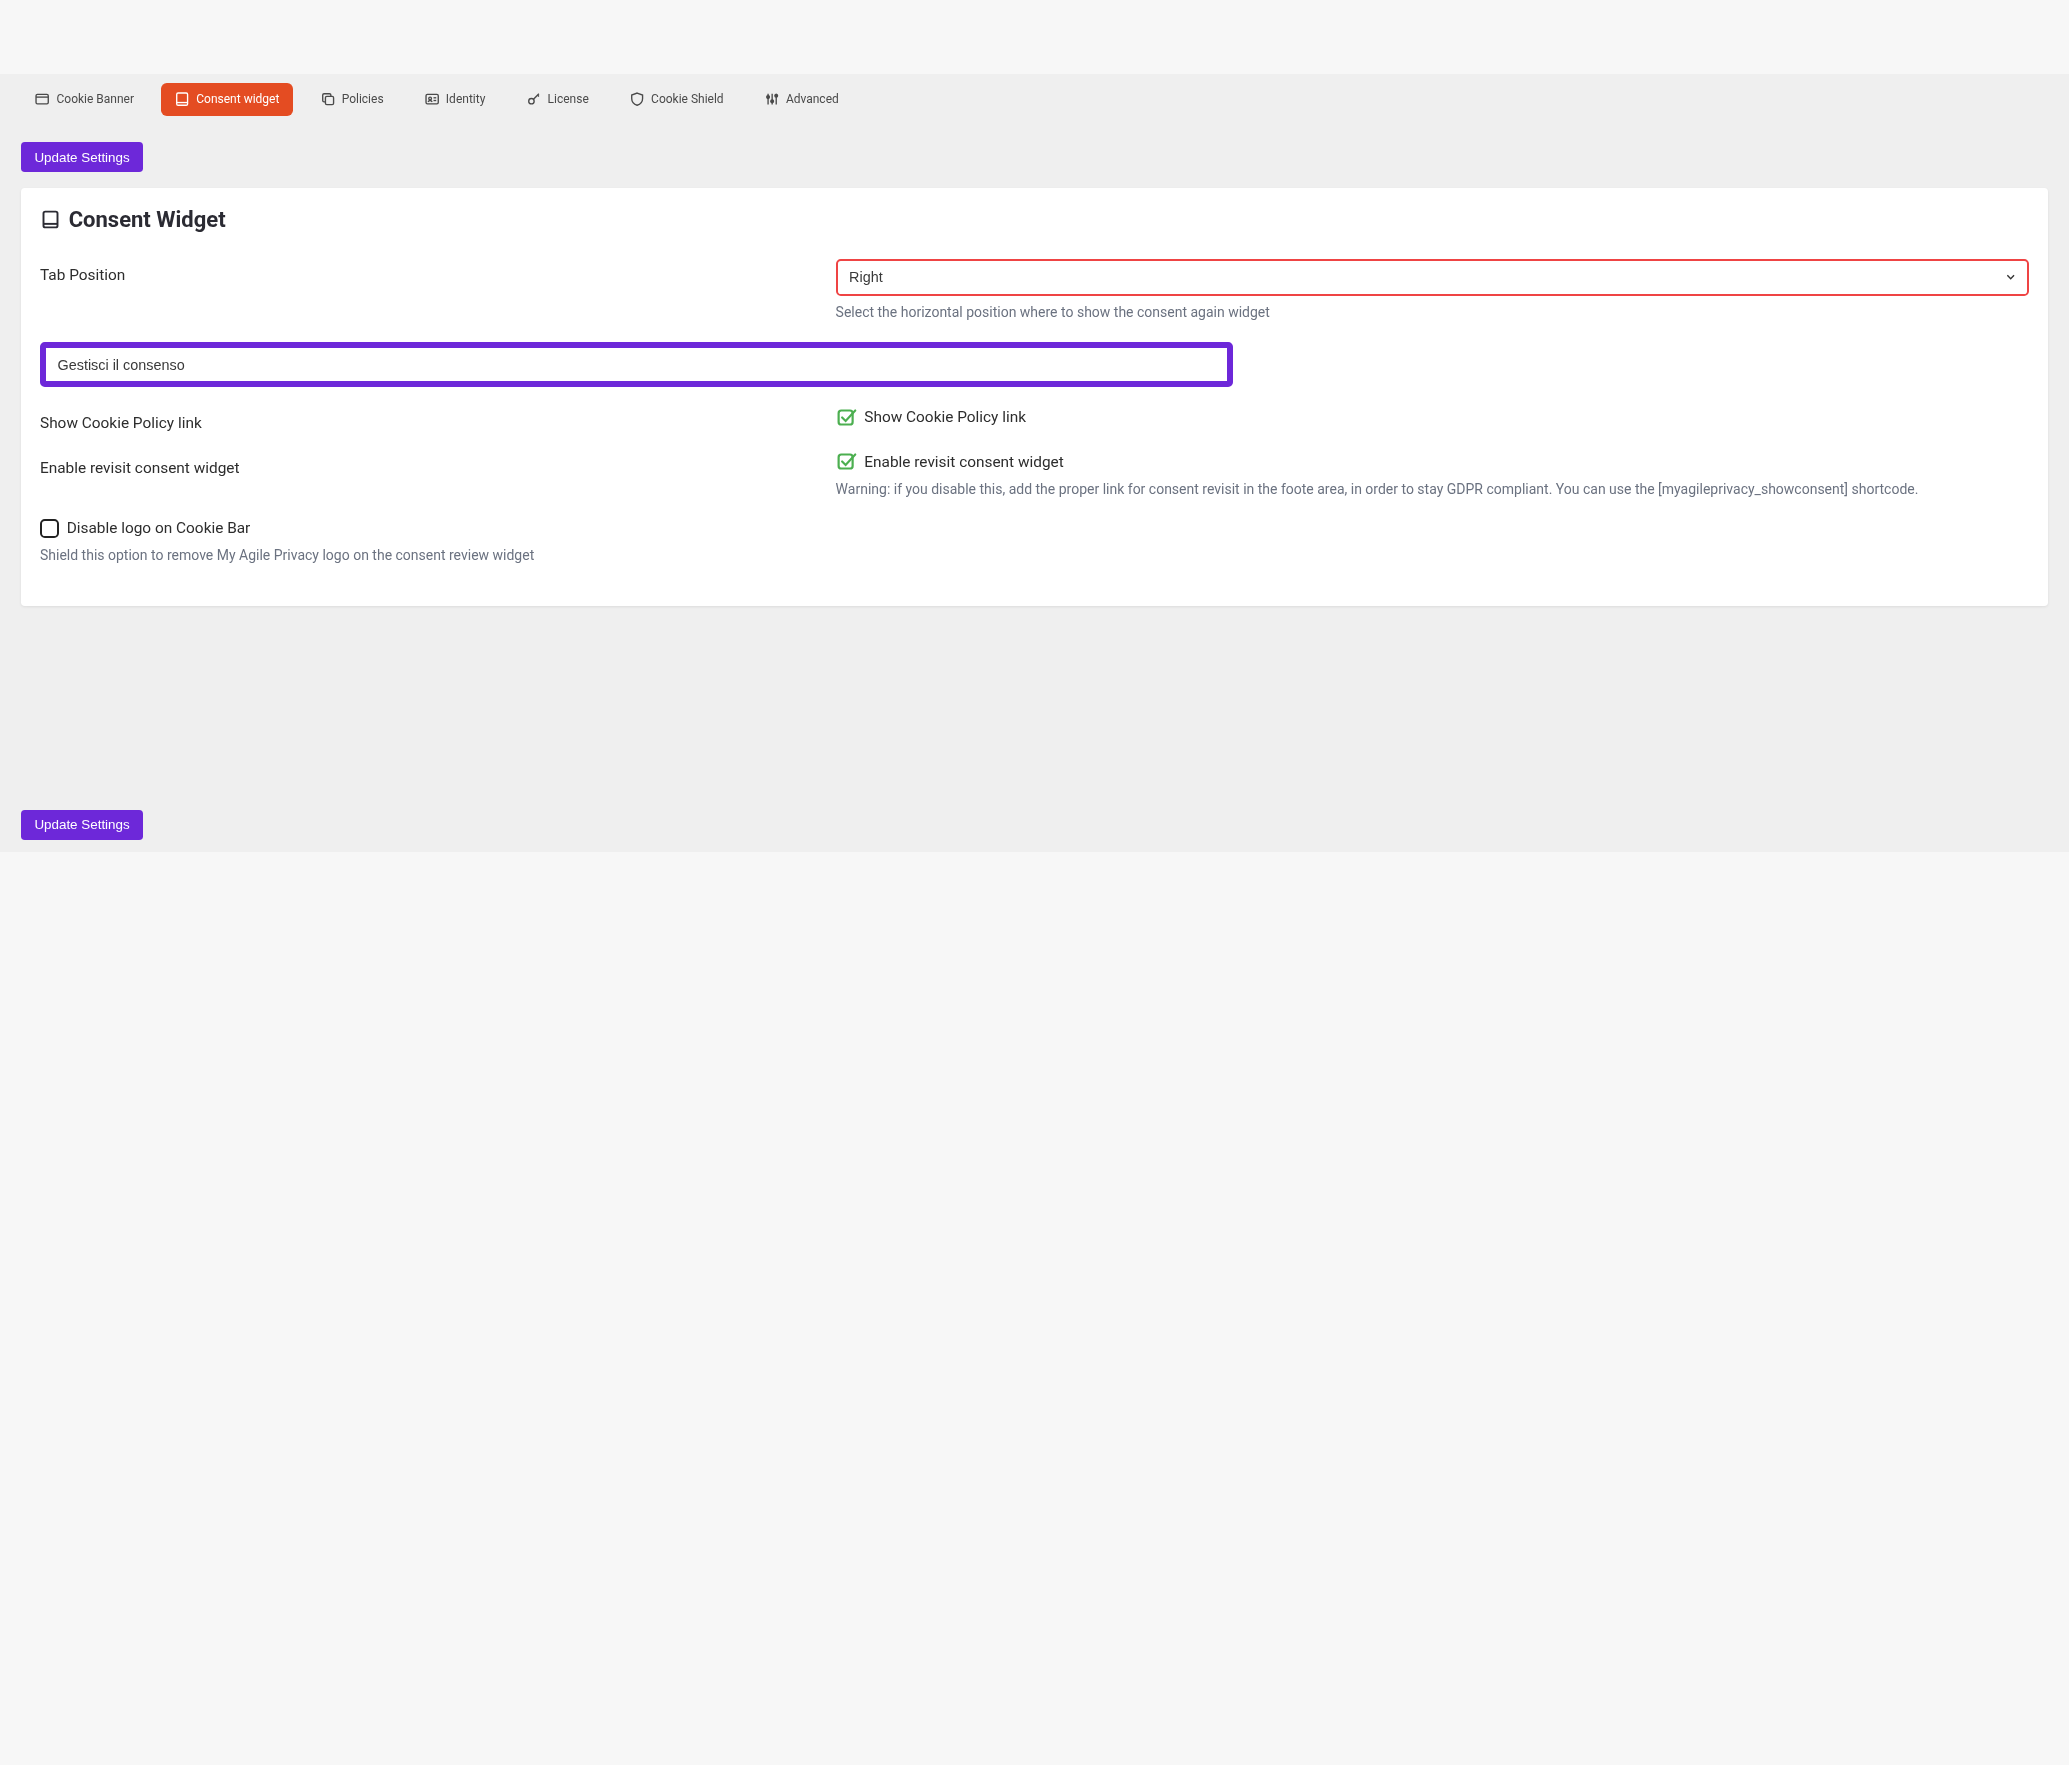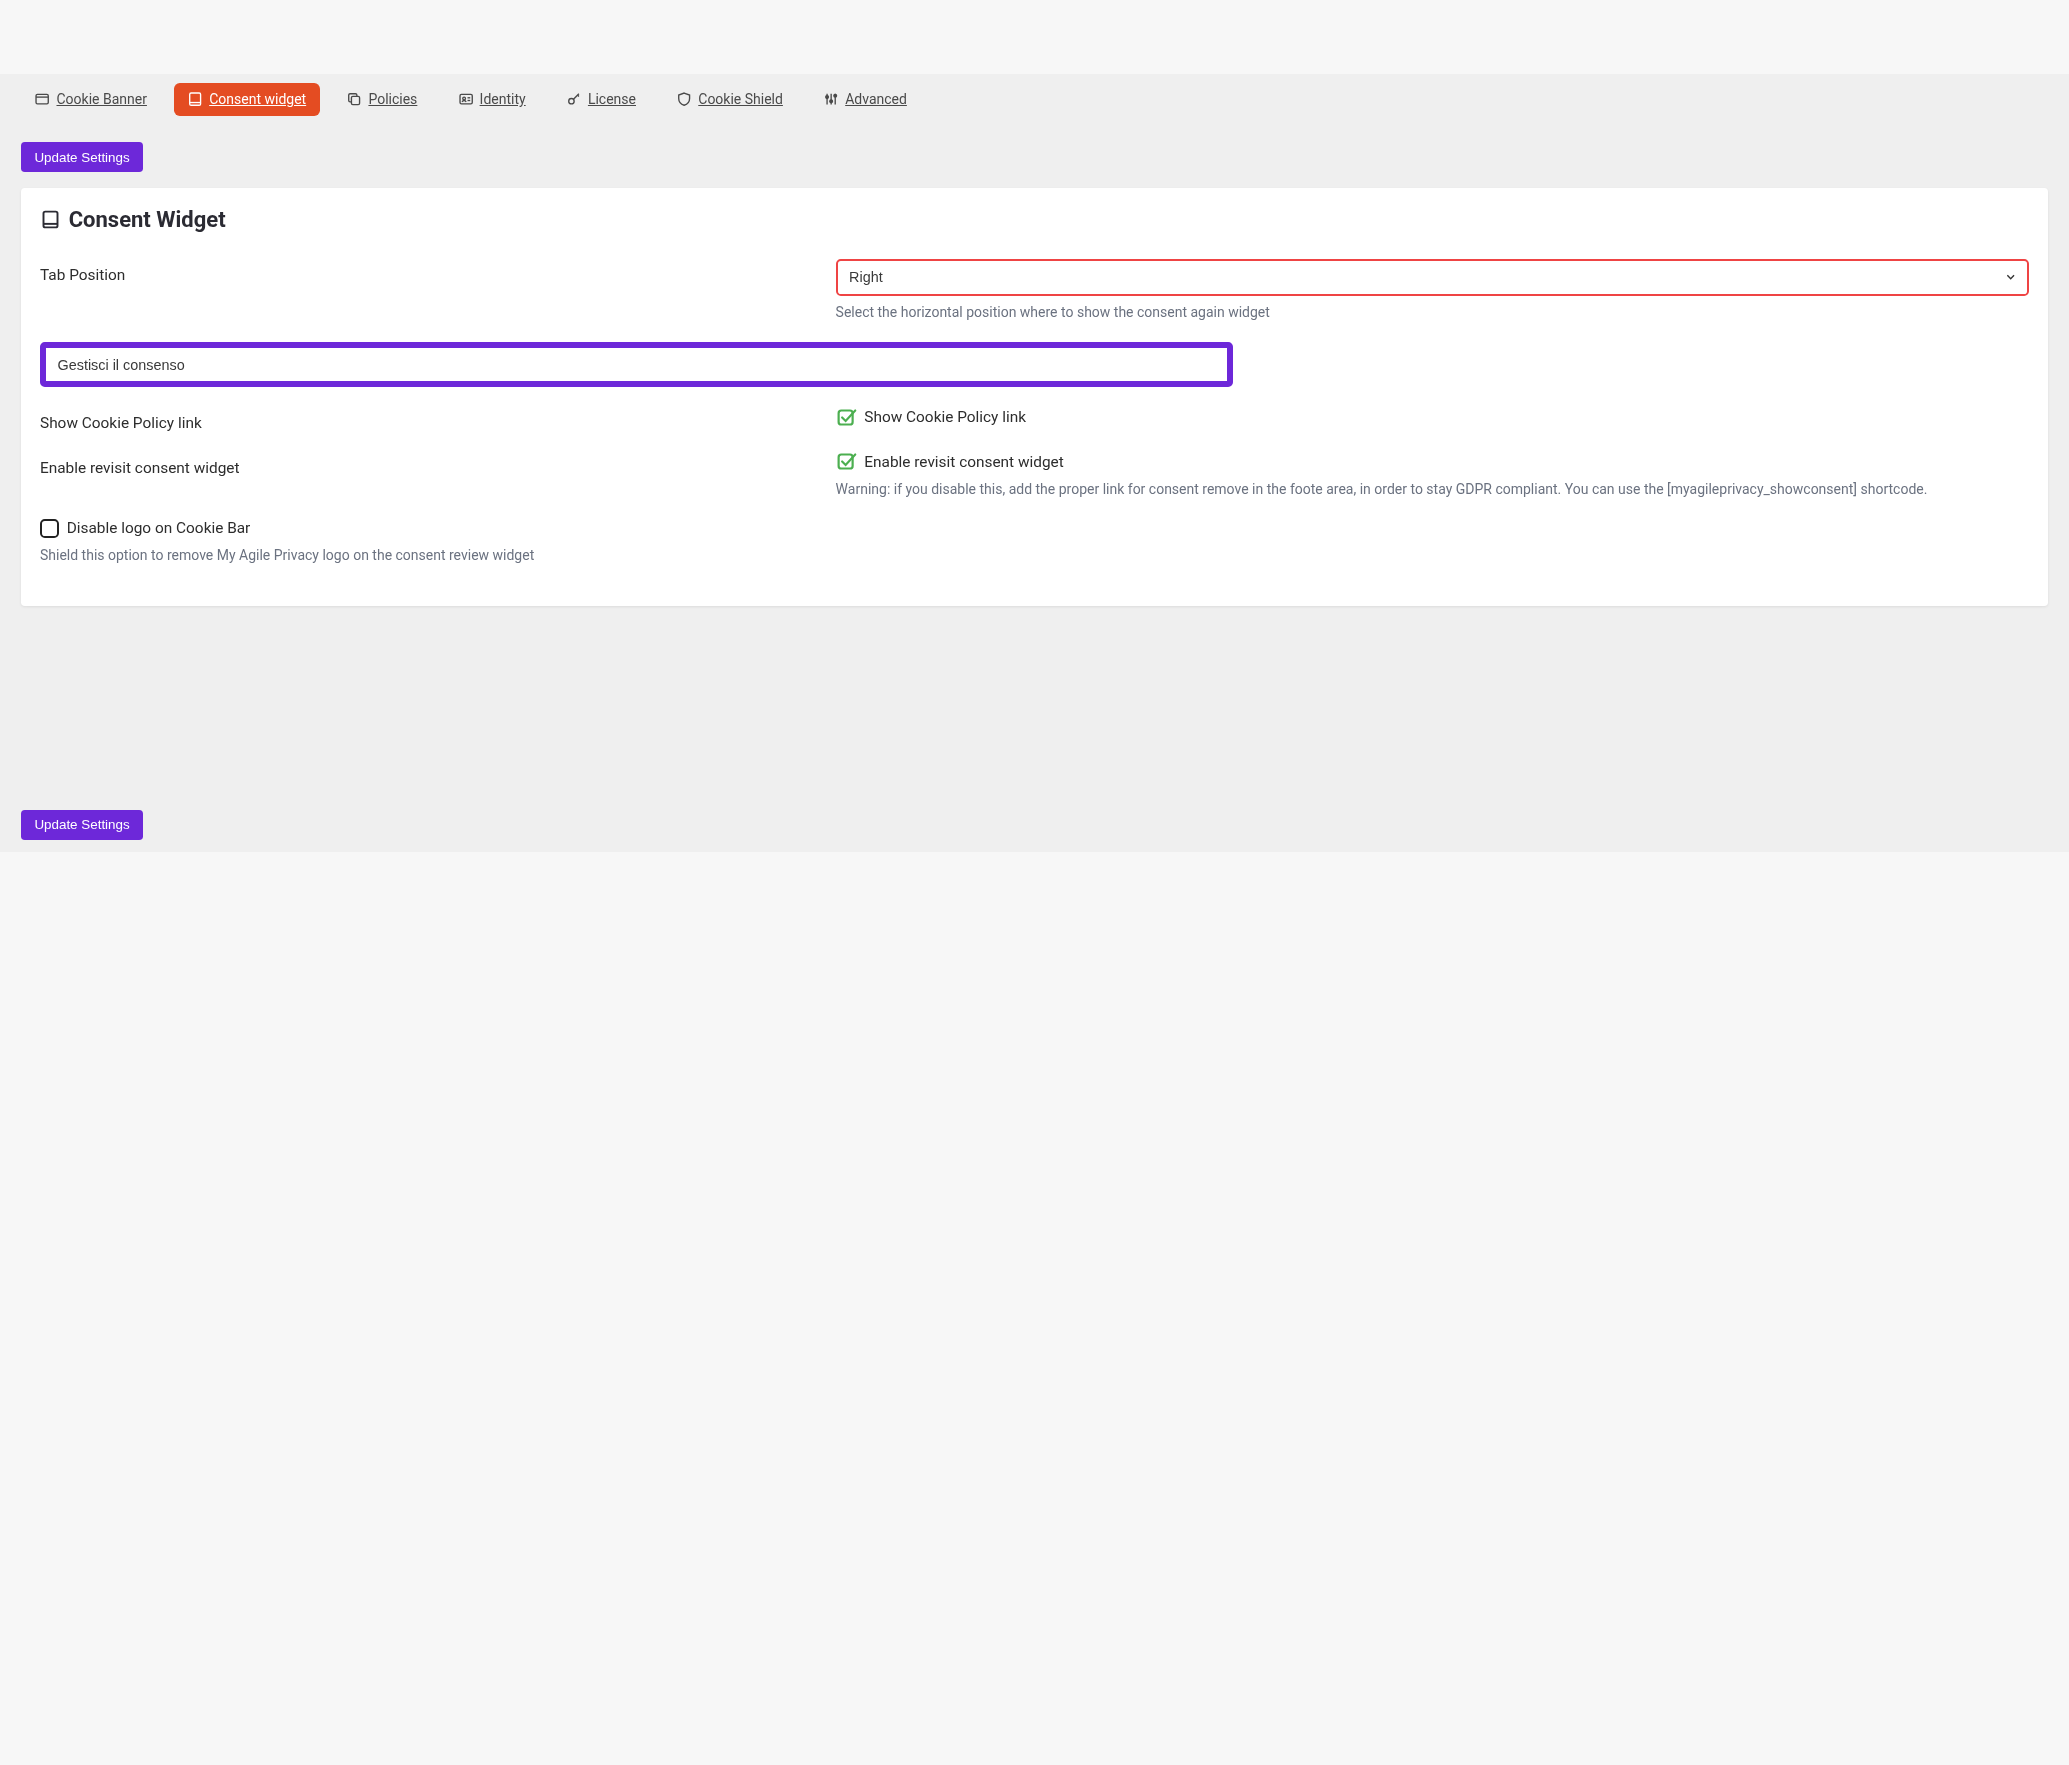--- a/index.html
+++ b/index.html
@@ -22,23 +22,22 @@
     flex-wrap: wrap;
   }
   .tab {
     display: inline-flex;
     align-items: center;
     gap: 5.8px;
     padding: 8.6px 13.4px;
     border-radius: 5.8px;
     color: #4a4a4a;
     cursor: pointer;
-    font-size: 14px;
+    font-size: 12px;
     font-weight: 400;
-    text-decoration: underline;
   }
   .tab .icon { width: 16.3px; height: 16.3px; display:inline-flex; }
   .tab.active {
     background: #e44c22;
     color: #fff;
   }
   .btn-update {
     background: #6d28d9;
     color: #fff;
     border: none;
@@ -268,21 +267,21 @@
       <div class="form-control-wrap">
         <label class="check-line">
           <span class="icon">
             <svg viewBox="0 0 24 24" fill="none" stroke="#4caf50" stroke-width="2.5">
                 <rect x="3" y="4" width="16" height="16" rx="3"></rect>
                 <path d="M7 12l4 4L22 4" stroke-linecap="round"></path>
               </svg>
           </span>
           <span>Enable revisit consent widget</span>
         </label>
-        <div class="help-text">Warning: if you disable this, add the proper link for consent remove in the foote area, in order to stay GDPR compliant. You can use the [myagileprivacy_showconsent] shortcode.</div>
+        <div class="help-text">Warning: if you disable this, add the proper link for consent revisit in the foote area, in order to stay GDPR compliant. You can use the [myagileprivacy_showconsent] shortcode.</div>
       </div>
     </div>
 
     <div class="form-row">
       <div class="form-control-wrap">
         <label class="check-line">
           <span class="unchecked-box"></span>
           <span>Disable logo on Cookie Bar</span>
         </label>
         <div class="help-text">Shield this option to remove My Agile Privacy logo on the consent review widget</div>

